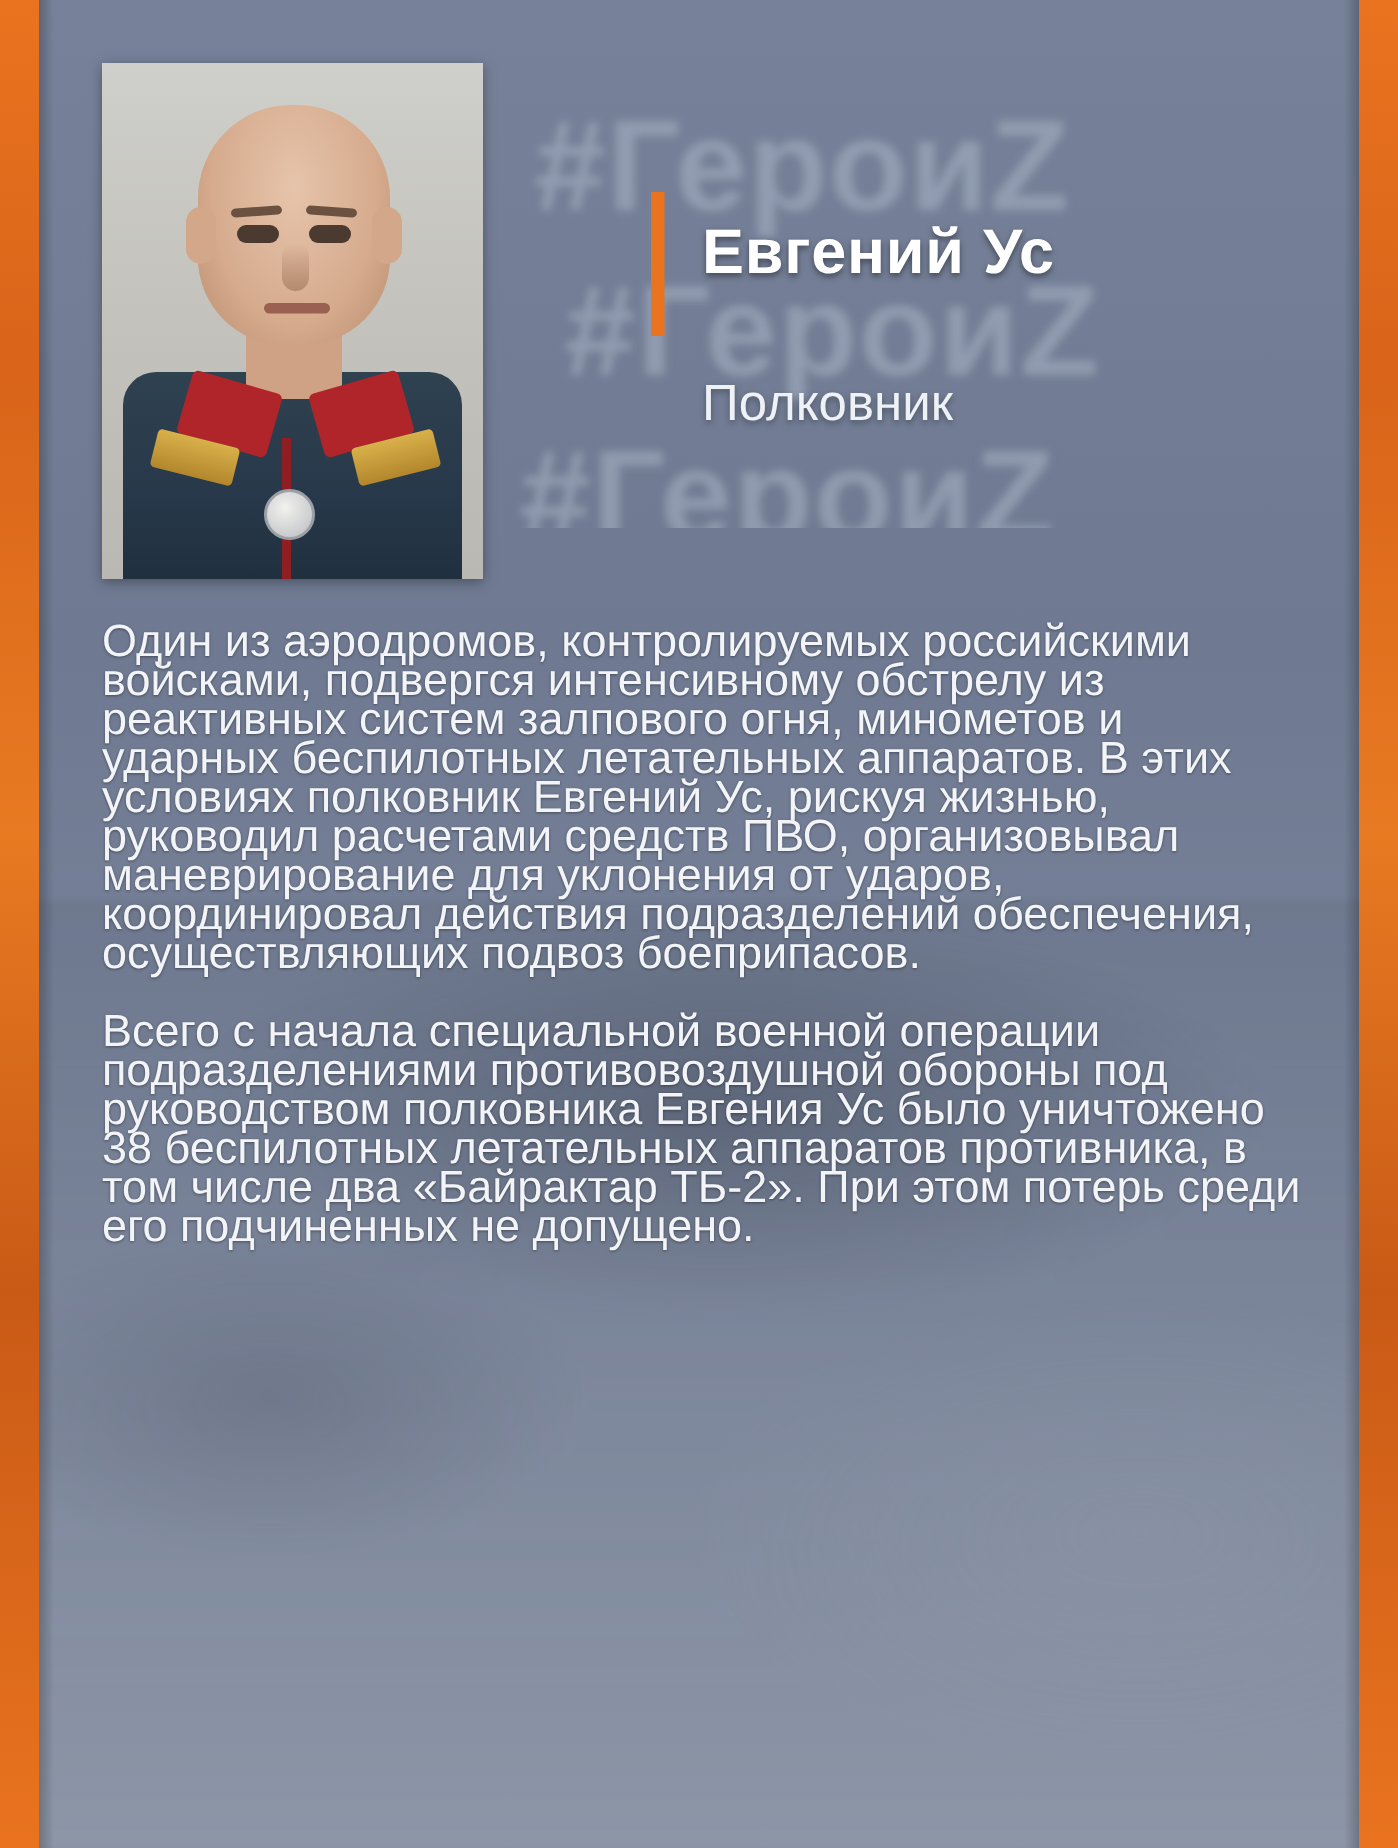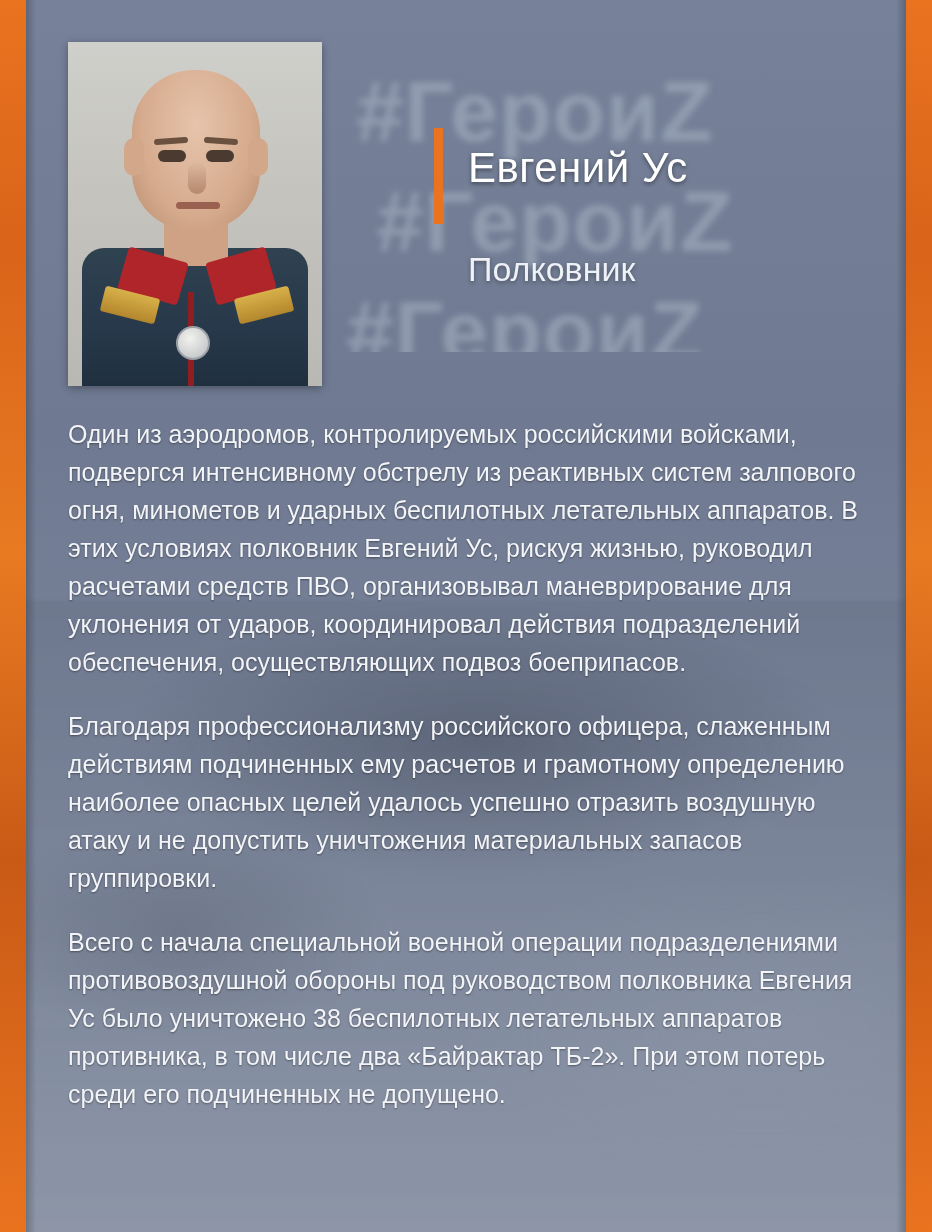--- a/index.html
+++ b/index.html
@@ -113,43 +113,43 @@
     top: 0;
     width: 9px;
     height: 96px;
     background: #e9731f;
   }
   .person-name {
     position: absolute;
     left: 34px;
     top: 16px;
     font-size: 42px;
-    font-weight: normal;
+    font-weight: bold;
     color: #ffffff;
     text-shadow: 0 2px 4px rgba(0,0,0,0.45);
     letter-spacing: 0.5px;
   }
   .person-rank {
     position: absolute;
     left: 34px;
     top: 122px;
     font-size: 34px;
     color: #eef1f6;
     text-shadow: 0 2px 4px rgba(0,0,0,0.35);
   }
 
   
   .body-text {
     position: absolute;
     left: 68px;
     top: 415px;
     width: 806px;
     color: #f2f4f8;
-    font-size: 25px;
-    line-height: 38px;
+    font-size: 30px;
+    line-height: 26px;
     text-shadow: 0 1px 2px rgba(0,0,0,0.40);
   }
   .body-text p {
     margin: 0 0 26px 0;
   }
   .body-text p:last-child { margin-bottom: 12px; }
 
   
   .p-bg { position:absolute; inset:0; background:linear-gradient(180deg,#cfcfcb 0%, #c4c3bd 45%, #b9b8b2 100%); }
   .p-head {
@@ -234,17 +234,16 @@
     <div class="title-block">
       <div class="accent-bar"></div>
       <div class="person-name">Евгений Ус</div>
       <div class="person-rank">Полковник</div>
     </div>
 
   </div>
 
   <div class="body-text">
     <p>Один из аэродромов, контролируемых российскими войсками, подвергся интенсивному обстрелу из реактивных систем залпового огня, минометов и ударных беспилотных летательных аппаратов. В этих условиях полковник Евгений Ус, рискуя жизнью, руководил расчетами средств ПВО, организовывал маневрирование для уклонения от ударов, координировал действия подразделений обеспечения, осуществляющих подвоз боеприпасов.</p>
-    <p>Благодаря профессионализму российского офицера, слаженным действиям подчиненных ему расчетов и грамотному определению наиболее опасных целей удалось успешно отразить воздушную атаку и не допустить уничтожения материальных запасов группировки.</p>
     <p>Всего с начала специальной военной операции подразделениями противовоздушной обороны под руководством полковника Евгения Ус было уничтожено 38 беспилотных летательных аппаратов противника, в том числе два «Байрактар ТБ-2». При этом потерь среди его подчиненных не допущено.</p>
   </div>
 
 </div>
 
 </body></html>

